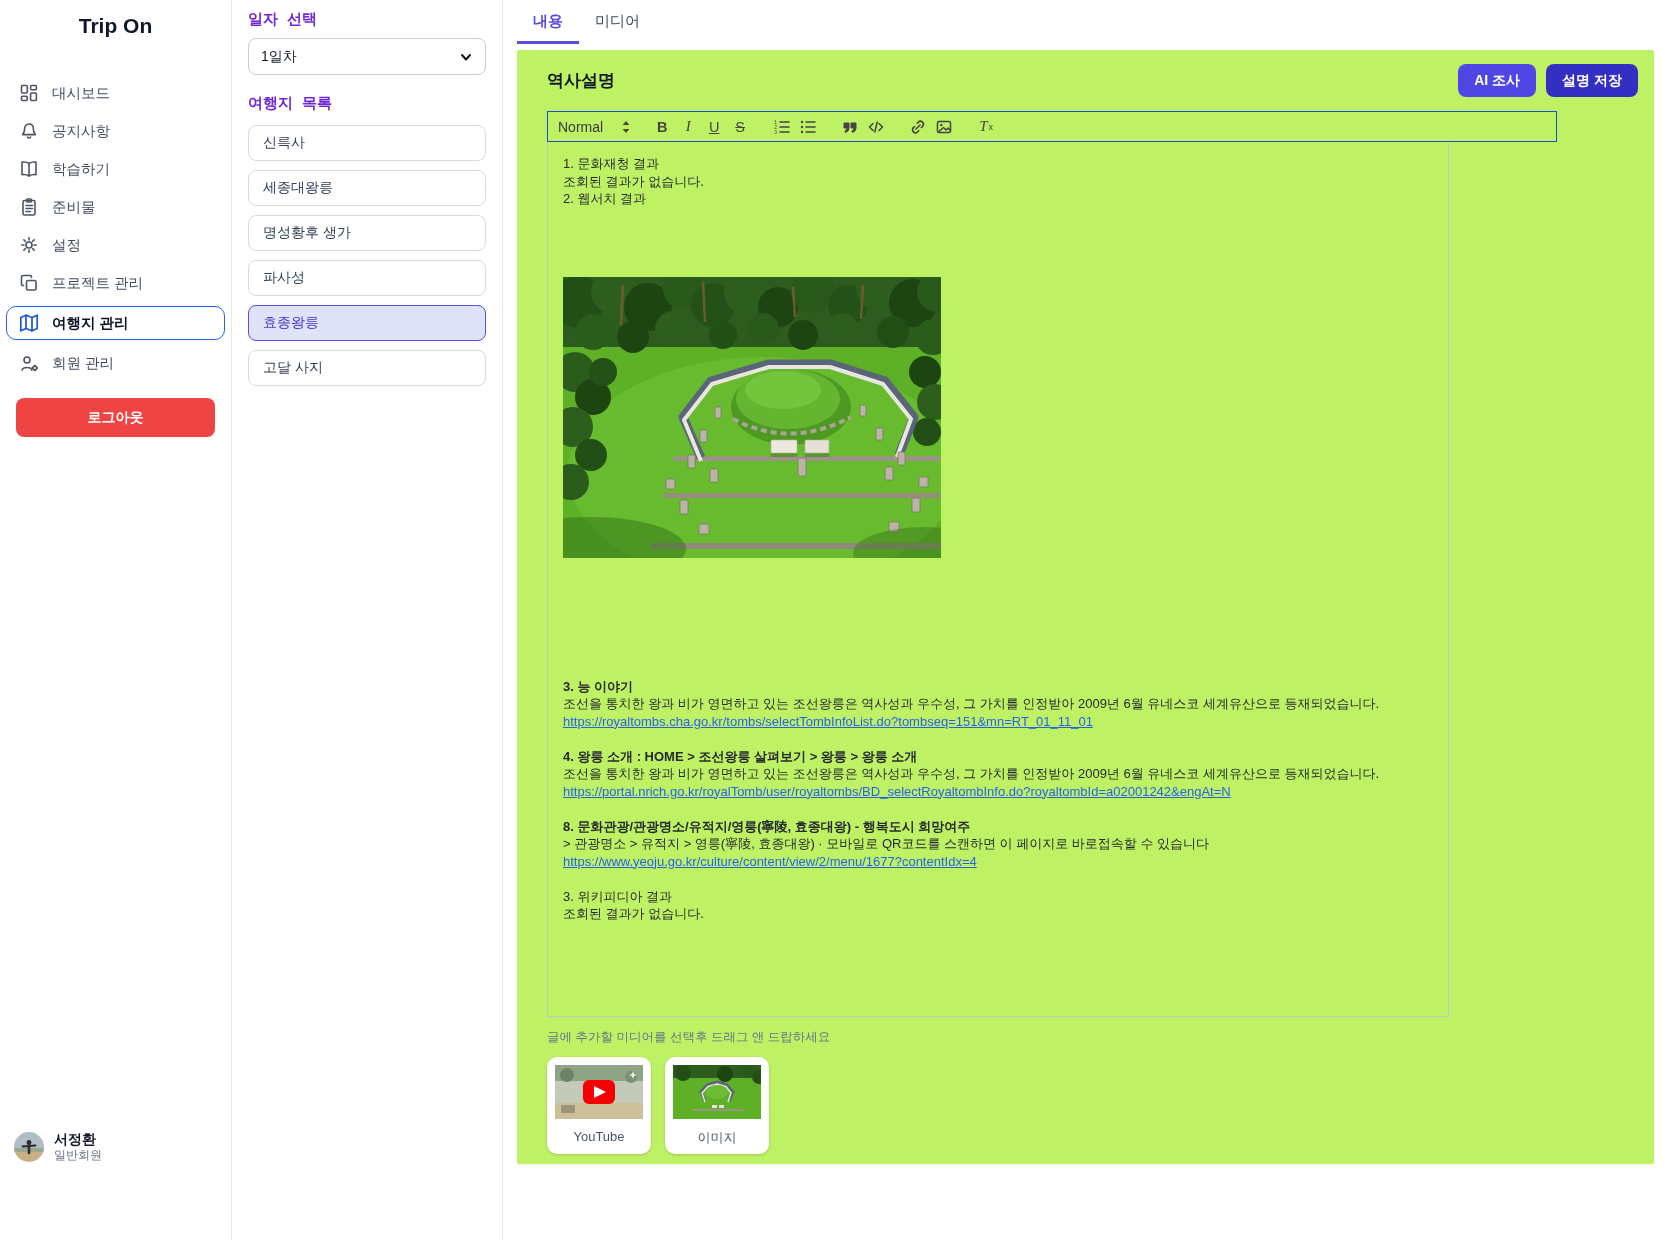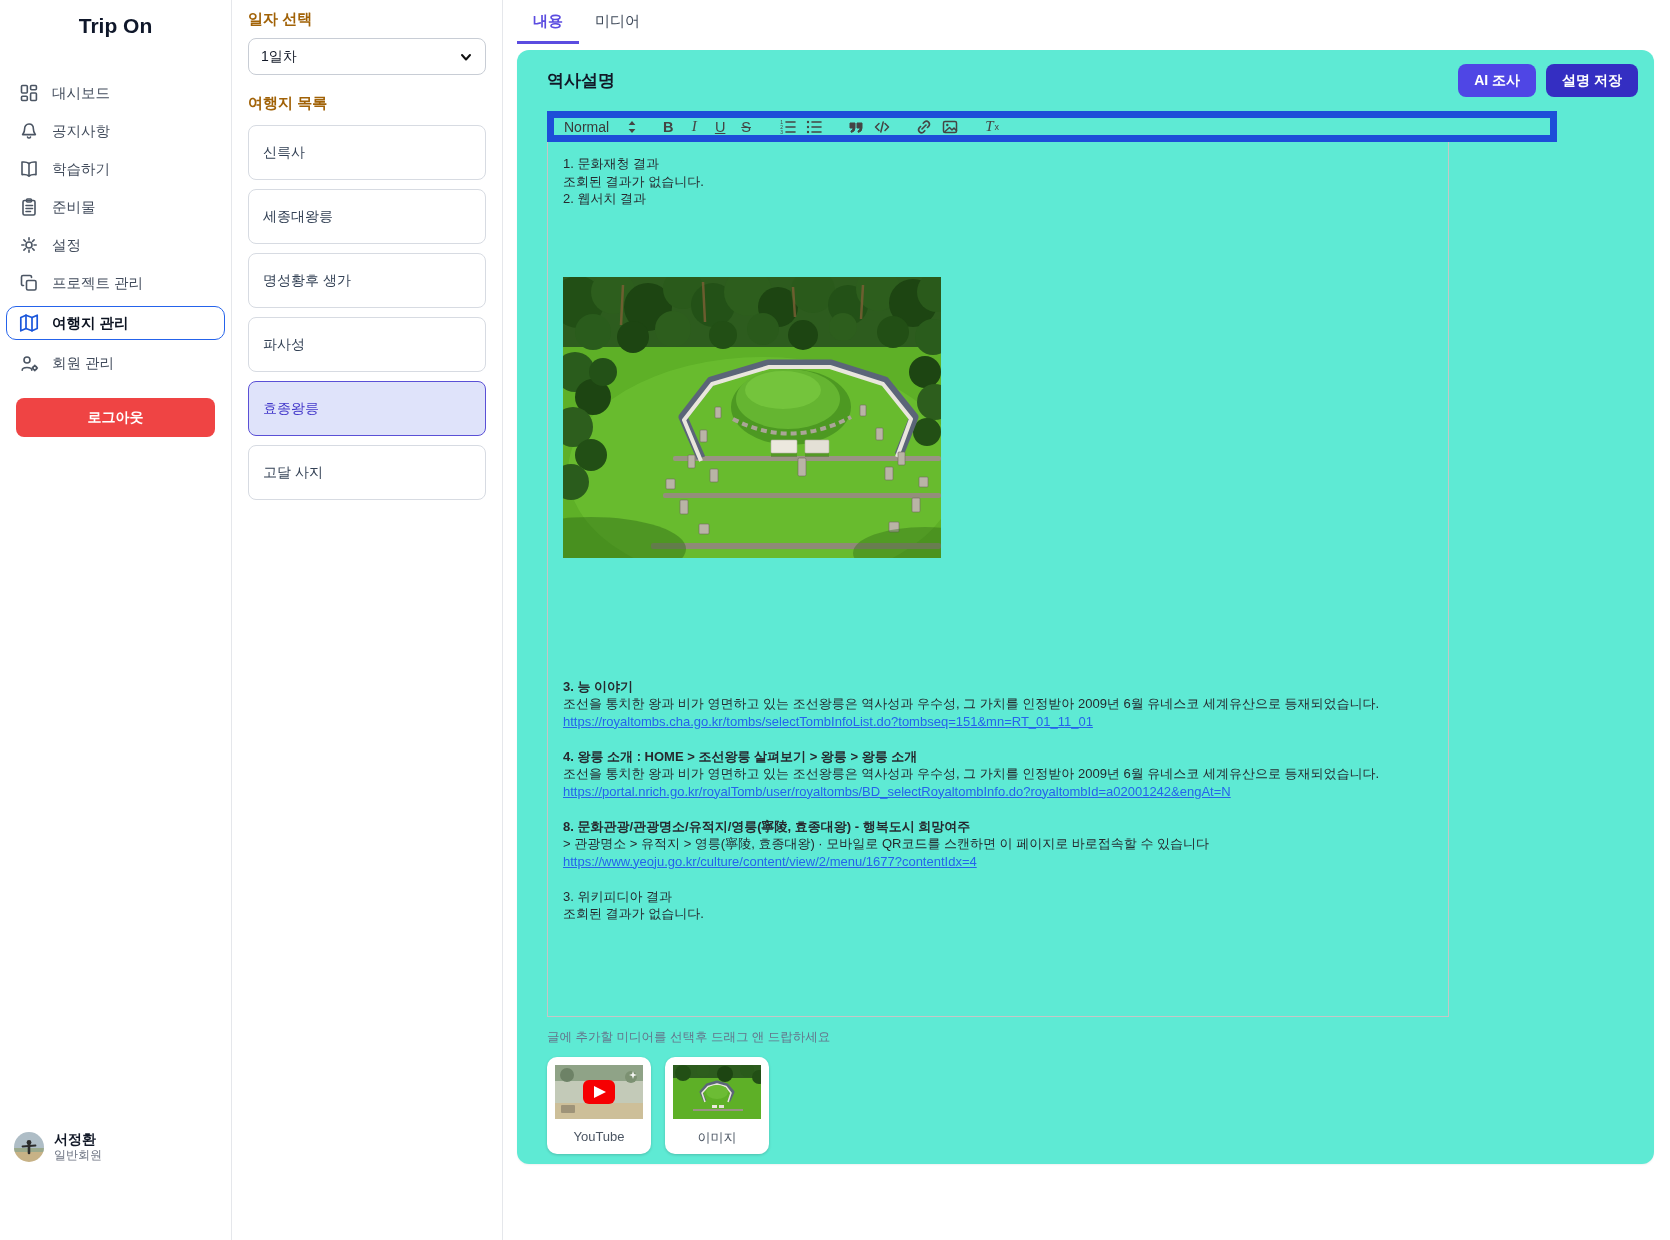--- a/index.html
+++ b/index.html
@@ -17,44 +17,44 @@
   .nav-item.active { border-color:#2563eb; height:34px; color:#0b1220; font-weight:700; }
   .nav-item.active svg { stroke:#1a56db; }
   .logout { display:block; margin:12px 16px 0 16px; width:calc(100% - 32px); height:39px; background:#ef4444; border:none; border-radius:8px; color:#fff; font-size:14px; font-weight:700; cursor:pointer; font-family:inherit; }
   .user { margin-top:auto; margin-bottom:76px; padding:0 14px; display:flex; align-items:center; gap:10px; }
   .avatar { width:30px; height:30px; border-radius:50%; overflow:hidden; flex:none; }
   .user-name { font-size:14px; font-weight:700; color:#111827; line-height:1.15; }
   .user-role { font-size:12px; color:#6b7280; }
 
   
   .daycol { width:271px; min-width:271px; border-right:1px solid #e5e7eb; padding:10px 16px; }
-  .col-heading { font-size:15px; font-weight:700; color:#a16207; }
+  .col-heading { font-size:15px; font-weight:700; color:#6d28d9;font-family:Liberation Mono, monospace; }
   .select-box { margin-top:9px; height:37px; border:1px solid #c8cdd5; border-radius:8px; background:#fff; display:flex; align-items:center; justify-content:space-between; padding:0 12px; font-size:14px; color:#111827; cursor:pointer; }
   .list-title { margin-top:19px; }
   .dest-list { margin-top:12px; }
-  .dest-item { display:block; width:100%; height:55px; margin-bottom:9px; padding:0 14px; text-align:left; background:#fff; border:1px solid #d7dbe2; border-radius:8px; font-size:14px; color:#334155; cursor:pointer; font-family:inherit; }
+  .dest-item { display:block; width:100%; height:36px; margin-bottom:9px; padding:0 14px; text-align:left; background:#fff; border:1px solid #d7dbe2; border-radius:8px; font-size:14px; color:#334155; cursor:pointer; font-family:inherit; }
   .dest-item.selected { background:#dfe3fa; border:1.5px solid #5a50d6; color:#4338ca; }
 
   
   .content { flex:1; display:flex; flex-direction:column; }
   .tabs { display:flex; padding-left:14px; height:44px; }
   .tab { padding:12px 16px 0 16px; font-size:15px; color:#3f4a5a; cursor:pointer; position:relative; }
   .tab.active { color:#5b4ce0; font-weight:700; }
   .tab.active::after { content:""; position:absolute; left:0; right:0; bottom:0; height:3px; background:#5b4ce0; }
 
-  .card { margin:6px 16px 0 14px; background:#5eead4; border-radius:12px; padding:14px 16px 27px 14px; box-shadow:0 1px 2px rgba(0,0,0,.06); height:1114px; }
+  .card { margin:6px 16px 0 14px; background:#bef264; border-radius:2px; padding:14px 16px 27px 14px; box-shadow:0 1px 2px rgba(0,0,0,.06); height:1114px; }
   .card-head { display:flex; align-items:center; justify-content:space-between; padding-left:16px; }
   .panel-title { font-size:17px; font-weight:700; color:#111827; }
   .head-buttons { display:flex; gap:10px; }
   .btn { height:33px; padding:8px 16px; border:none; border-radius:8px; color:#fff; font-size:14px; font-weight:700; cursor:pointer; font-family:inherit; }
   .btn.ai { background:#4f46e5; }
   .btn.save { background:#342ec2; }
 
   
-  .toolbar { margin:14px 0 0 16px; width:1010px; height:31px; border:7px solid #1d4ed8; display:flex; align-items:center; padding:0 10px; color:#444; }
+  .toolbar { margin:14px 0 0 16px; width:1010px; height:31px; border:1px solid #1d4ed8; display:flex; align-items:center; padding:0 10px; color:#444; }
   .tb-format { display:flex; align-items:center; gap:18px; font-size:14px; color:#3a3a3a; margin-right:18px; cursor:pointer; }
   .tb-group { display:flex; align-items:center; margin-right:16px; }
   .tb-btn { width:26px; height:22px; display:flex; align-items:center; justify-content:center; cursor:pointer; font-size:14.5px; color:#444; }
   .tb-btn.b { font-weight:800; }
   .tb-btn.i { font-style:italic; font-family:"Liberation Serif","DejaVu Serif",serif; font-size:15px; }
   .tb-btn.u { text-decoration:underline; }
   .tb-btn.s { text-decoration:line-through; }
   .tb-btn svg { stroke:#444; }
   .clean i { font-style:italic; font-family:"Liberation Serif","DejaVu Serif",serif; font-size:15px; }
   .clean sub { font-size:9px; margin-left:1px; }

